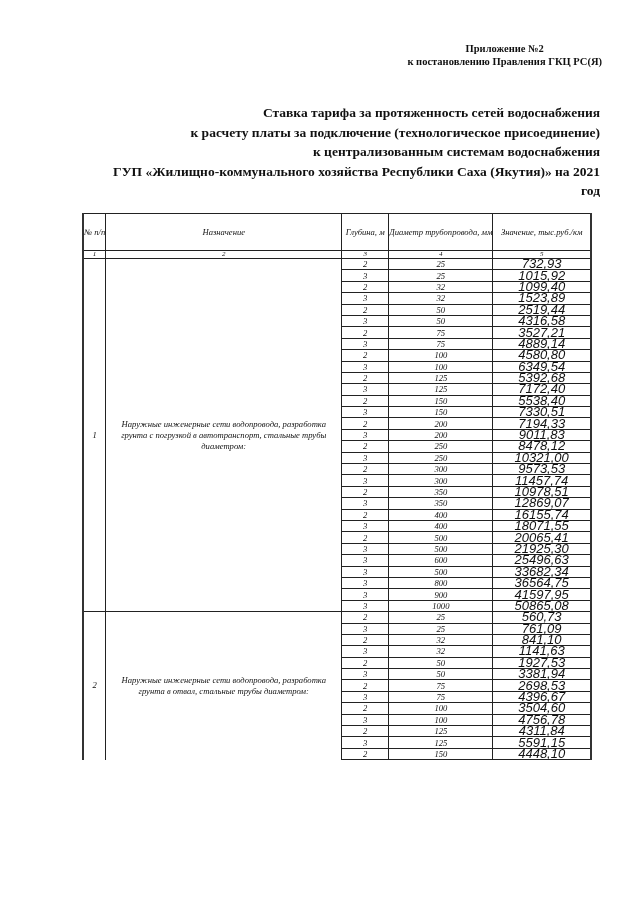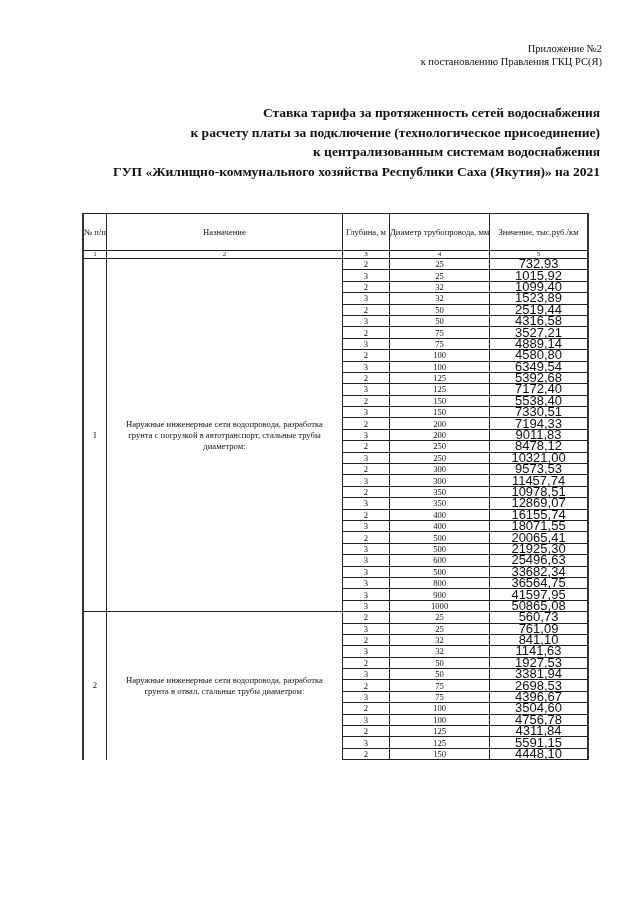--- a/index.html
+++ b/index.html
@@ -1,26 +1,26 @@
 <!DOCTYPE html>
 <html><head>
 <meta charset="utf-8">
 <style>
   html, body { margin: 0; padding: 0; background: #ffffff; }
   body { width: 640px; height: 905px; position: relative; overflow: hidden;
          font-family: "Liberation Serif", serif; color: #111; }
-  .appendix { position: absolute; right: 38px; top: 42px; text-align: right;
-              font-weight: normal; font-size: 10.5px; line-height: 13px; }
+  .appendix { position: absolute; right: 38px; top: 42px; text-align: center;
+              font-weight: bold; font-size: 10.5px; line-height: 13px; }
   .title { position: absolute; left: 70px; width: 530px; top: 103px; text-align: right;
            font-weight: bold; font-size: 13.5px; line-height: 19.5px; }
   table.tariff { position: absolute; left: 82px; top: 213px; border-collapse: collapse;
                  table-layout: fixed; font-size: 8.6px; }
   table.tariff td { border: 1px solid #222; padding: 0; text-align: center;
                     vertical-align: middle; overflow: hidden; white-space: nowrap; }
-  table.tariff { border-left: 2px solid #333; border-right: 2px solid #333; }
+  table.tariff { border-left: 2px solid #333; border-right: 2px solid #333; font-style: italic; }
   .hdr td { height: 36px; line-height: 10px; white-space: normal; font-size: 8.6px; }
   .idx td { height: 7px; font-size: 7px; line-height: 7px; }
   .row td { height: 10.4px; line-height: 10px; }
   .row td.val { font-family: "Liberation Sans", sans-serif; font-size: 13px; }
   .row td.group-cell { white-space: normal; font-size: 8.6px; line-height: 11px; }
   td.desc-text { padding: 12px 6px !important; }
   .sec-start td { border-top: 2px solid #333; }
   .open-bottom td.lcol { border-bottom: none; }
   col.c1 { width: 20px; } col.c2 { width: 236px; } col.c3 { width: 47px; }
   col.c4 { width: 82px; } col.c5 { width: 98px; }
@@ -31,20 +31,21 @@
 <div class="appendix">
   <div>Приложение №2</div>
   <div>к постановлению Правления ГКЦ РС(Я)</div>
 </div>
 
 <div class="title">
   <div>Ставка тарифа за протяженность сетей водоснабжения</div>
   <div>к расчету платы за подключение (технологическое присоединение)</div>
   <div>к централизованным системам водоснабжения</div>
   <div>ГУП «Жилищно-коммунального хозяйства Республики Саха (Якутия)» на 2021</div>
+  <div>год</div>
 </div>
 
 <table class="tariff">
   <colgroup>
       <col class="c1">
       <col class="c2">
       <col class="c3">
       <col class="c4">
       <col class="c5">
     </colgroup>

